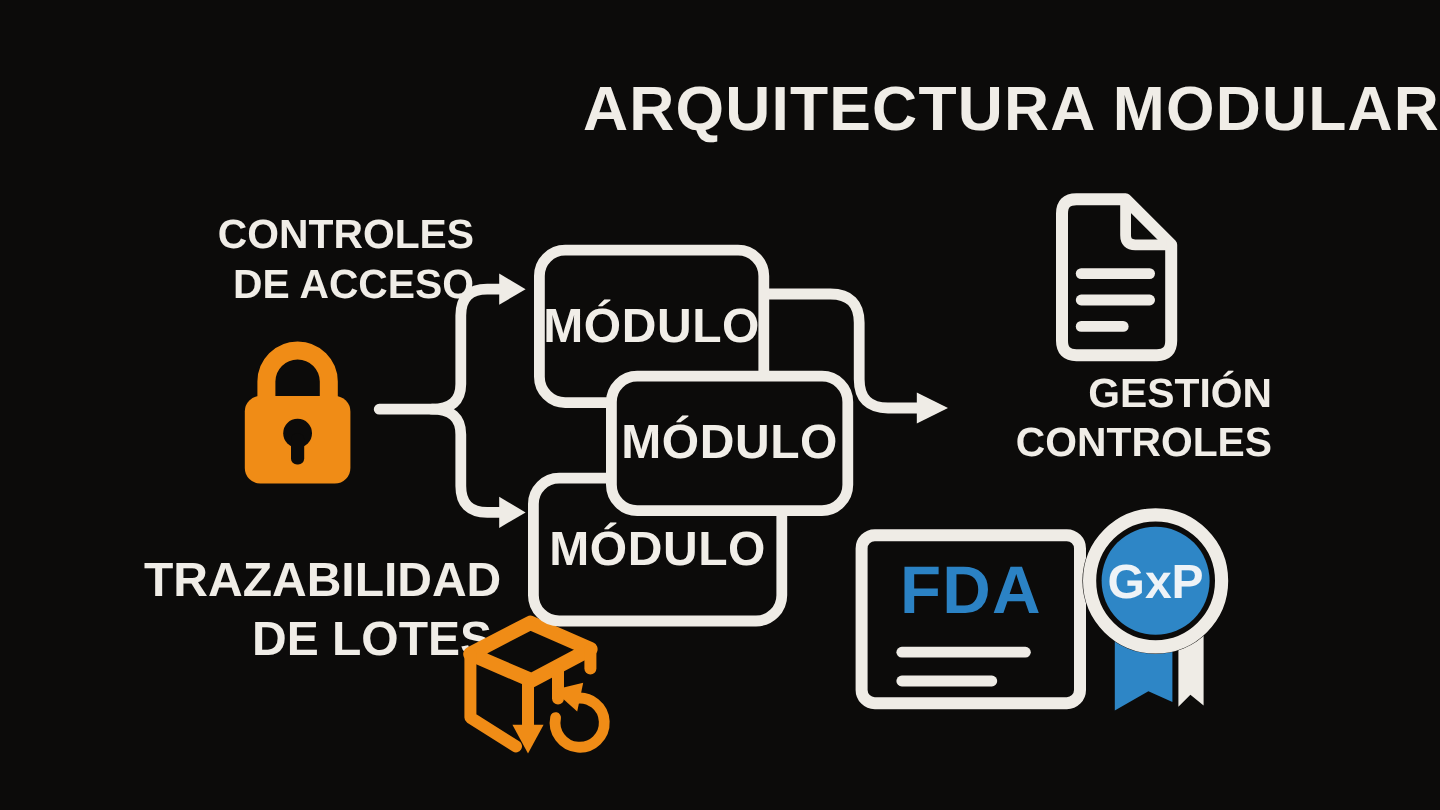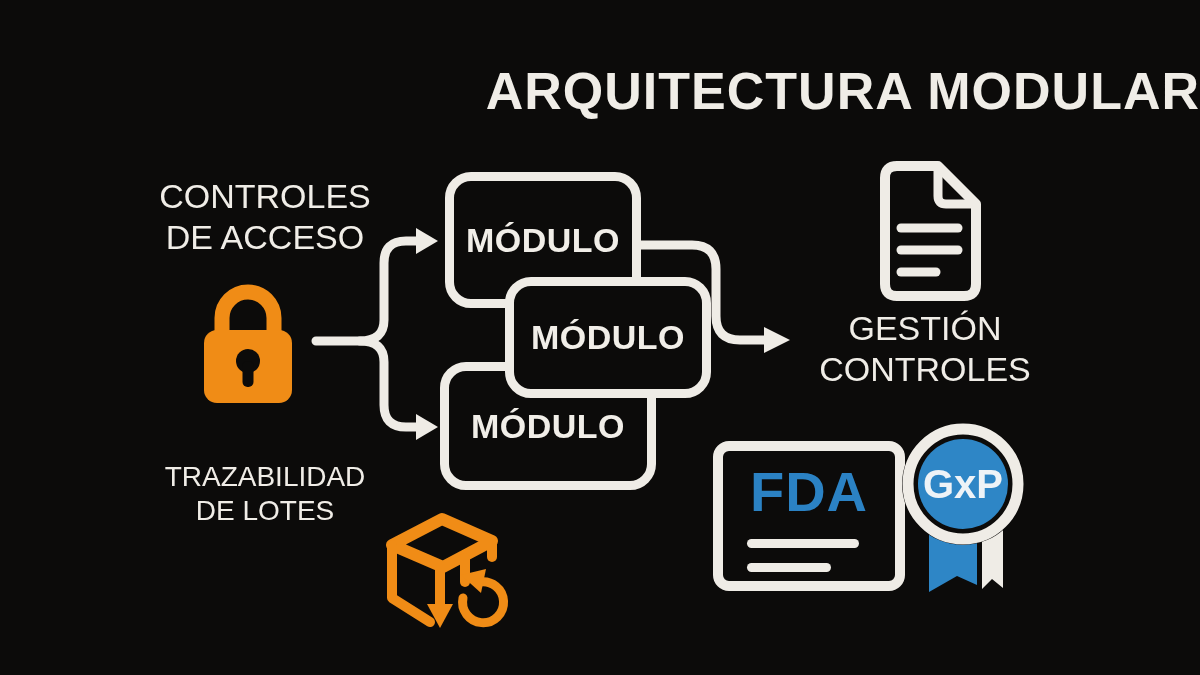--- a/index.html
+++ b/index.html
@@ -4,39 +4,40 @@
 <style>
   html,body{margin:0;padding:0;}
   body{
     width:1200px;height:675px;position:relative;overflow:hidden;
     background:#0c0b0a;
     font-family:"Liberation Sans","DejaVu Sans",sans-serif;
     color:#f0ede7;
   }
   .abs{position:absolute;}
   .lbl{
-    font-weight:400;text-align:center;white-space:pre-line;
+    font-weight:700;text-align:right;white-space:pre-line;
     color:#f0ede7;line-height:1.22;letter-spacing:0px;
   }
   #title{
     left:0;right:0;top:60px;text-align:right;
     font-size:52px;font-weight:700;letter-spacing:1px;white-space:pre;
   }
   .module{
     border:9px solid #efece6;border-radius:26px;background:#0c0b0a;
     display:flex;align-items:center;justify-content:center;
-    font-weight:700;font-size:34px;color:#f1eee8;letter-spacing:0.5px;
+    font-weight:700;font-size:40px;color:#f1eee8;letter-spacing:0.5px;
     box-sizing:border-box;
+    margin-top:32px;
   }
   #module-1{left:445px;top:172px;width:196px;height:136px;z-index:2;}
   #module-3{left:440px;top:362px;width:216px;height:128px;z-index:3;}
   #module-2{left:505px;top:277px;width:206px;height:121px;z-index:4;}
   #connector-layer{left:0;top:0;z-index:1;}
   #label-access{left:135px;top:176px;width:260px;font-size:34px;}
-  #label-trace{left:120px;top:460px;width:290px;font-size:28px;}
+  #label-trace{left:120px;top:460px;width:290px;font-size:40px;}
   #label-docmgmt{left:790px;top:308px;width:270px;font-size:34px;}
   #fda-badge{
     left:713px;top:441px;width:192px;height:150px;box-sizing:border-box;
     border:10px solid #efece6;border-radius:16px;background:#0c0b0a;
   }
   #fda-text{
     position:absolute;left:0;right:0;top:8px;text-align:center;
     font-size:56px;font-weight:700;color:#2b82c4;letter-spacing:1px;
   }
   .fda-line{position:absolute;height:9px;border-radius:5px;background:#efece6;}

